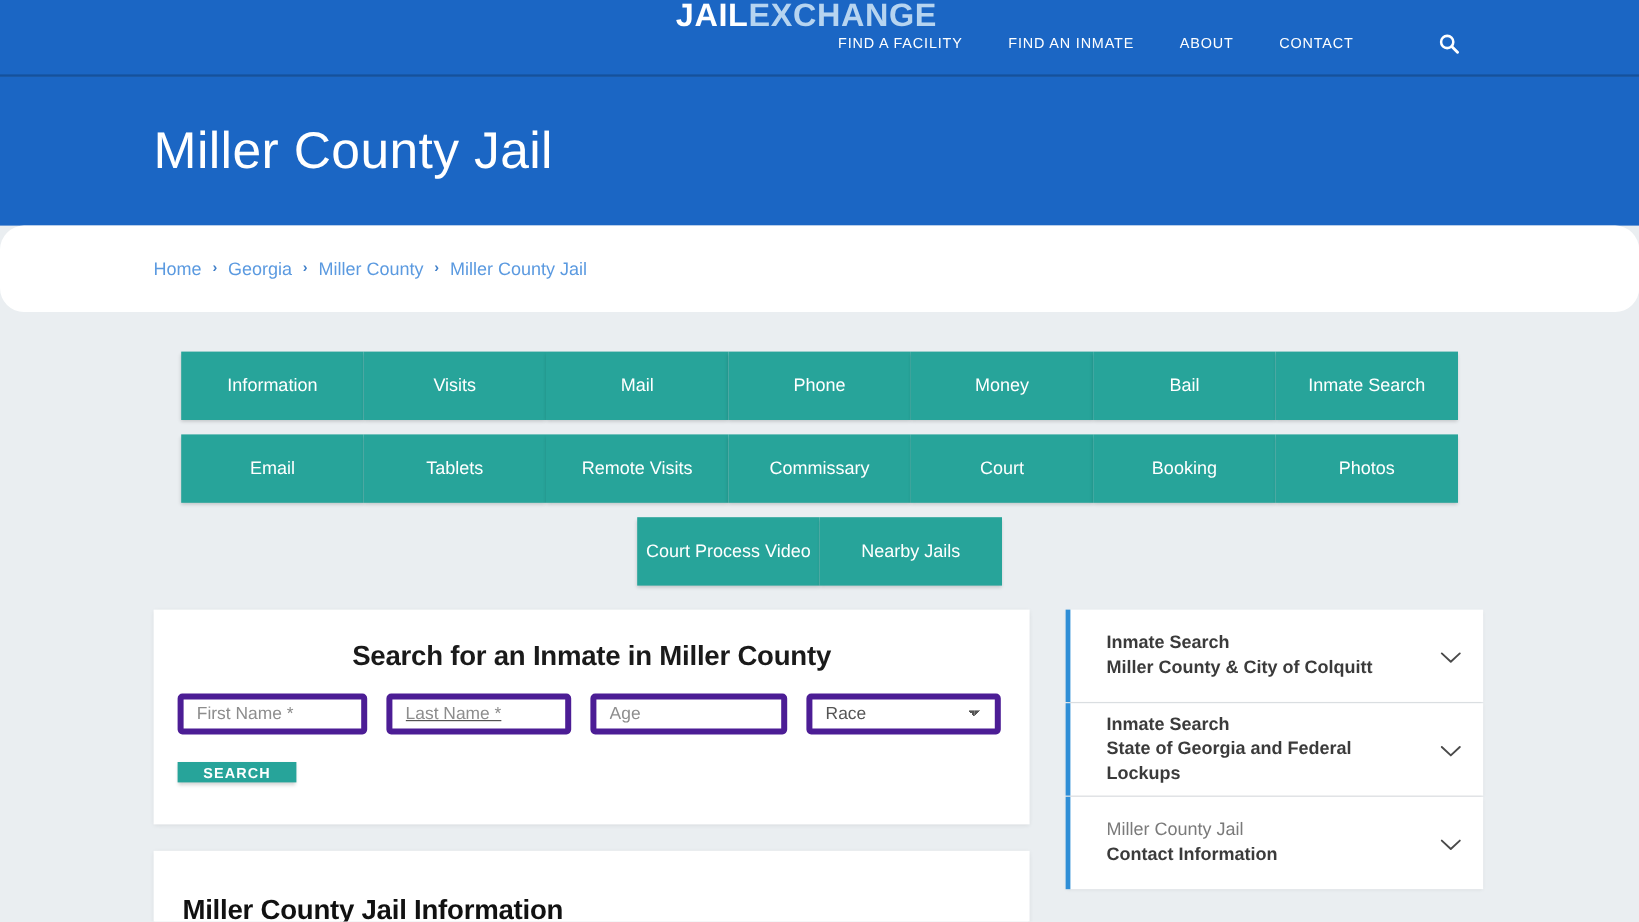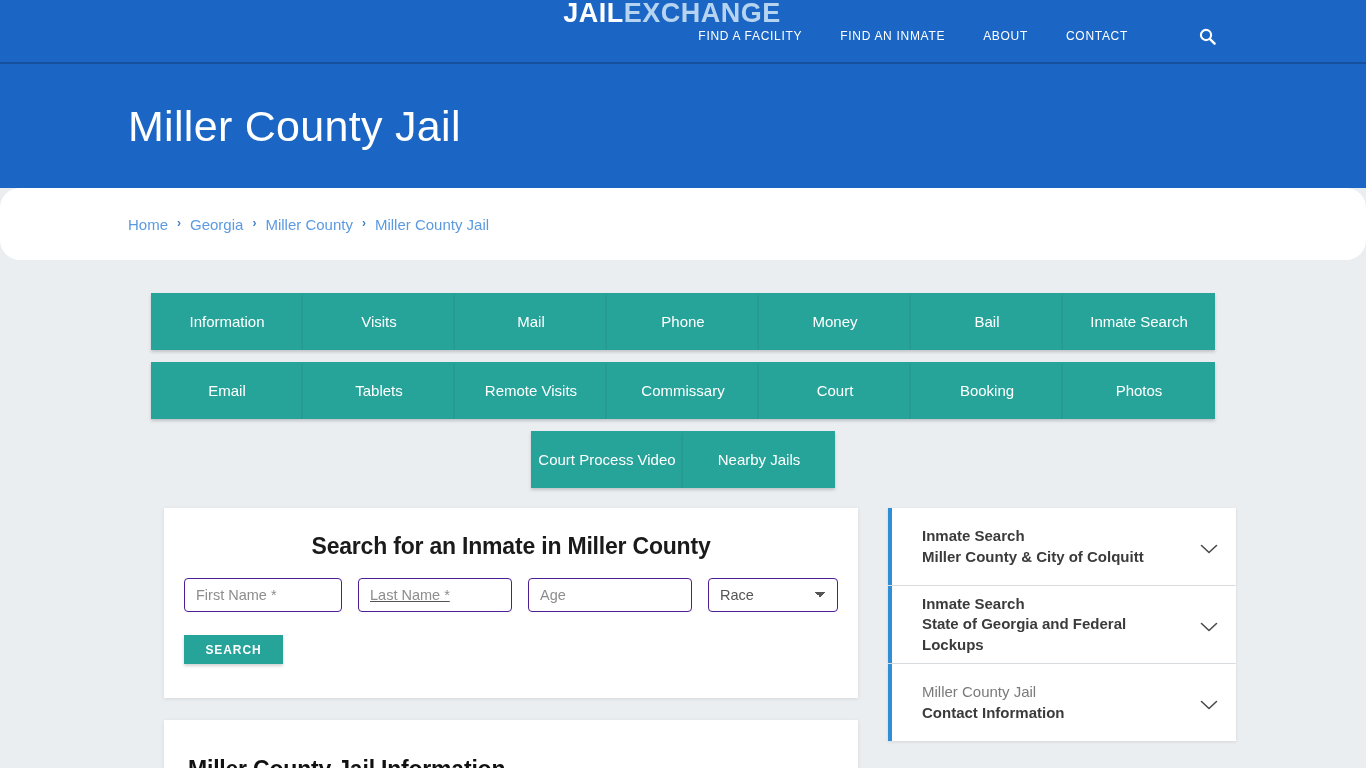--- a/index.html
+++ b/index.html
@@ -136,39 +136,38 @@
     align-items: flex-start;
     gap: 30px;
     margin-top: 20px;
   }
   .col-main { width: 730px; flex: 0 0 730px; }
   .col-side { width: 348px; flex: 0 0 348px; }
 
   .card {
     background: #ffffff;
     box-shadow: 0 1px 4px rgba(0,0,0,0.09);
-    margin-left: 36px;
   }
   .search-card { padding: 25px 20px 34px 20px; }
   .search-title {
     text-align: center;
     font-size: 23px;
     font-weight: bold;
     color: #1a1a1a;
     margin: 0 0 18px 0;
     letter-spacing: -0.2px;
   }
   .search-fields {
     display: flex;
     gap: 16px;
     padding: 0 0 0 0;
   }
   .field {
     height: 34px;
-    border: 1px solid #4c1d95;
+    border: 5px solid #4c1d95;
     border-radius: 4px;
     padding: 0 11px;
     font-size: 14.5px;
     color: #555;
     background: #fff;
     font-family: "Liberation Sans", sans-serif;
     outline: none;
   }
   .field::placeholder { color: #8d8d8d; }
   .f-first { width: 158px; }
@@ -182,21 +181,21 @@
       linear-gradient(45deg, transparent 50%, #555 50%),
       linear-gradient(135deg, #555 50%, transparent 50%);
     background-position:
       calc(100% - 17px) calc(50% - 1px),
       calc(100% - 12px) calc(50% - 1px);
     background-size: 5px 5px, 5px 5px;
     background-repeat: no-repeat;
   }
   .search-btn {
     margin-top: 23px;
-    width: 99px; height: 29px;
+    width: 99px; height: 17px;
     background: #27a49a;
     color: #fff;
     border: none;
     font-size: 12px;
     letter-spacing: 0.9px;
     font-weight: bold;
     cursor: pointer;
     box-shadow: 0 2px 3px rgba(0,0,0,0.18);
     font-family: "Liberation Sans", sans-serif;
   }

